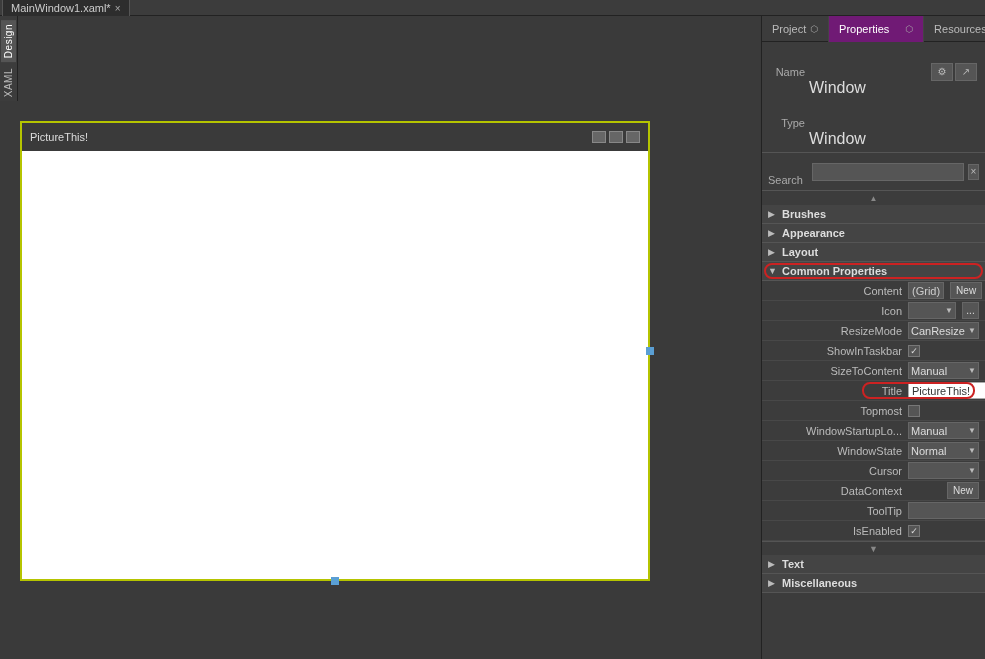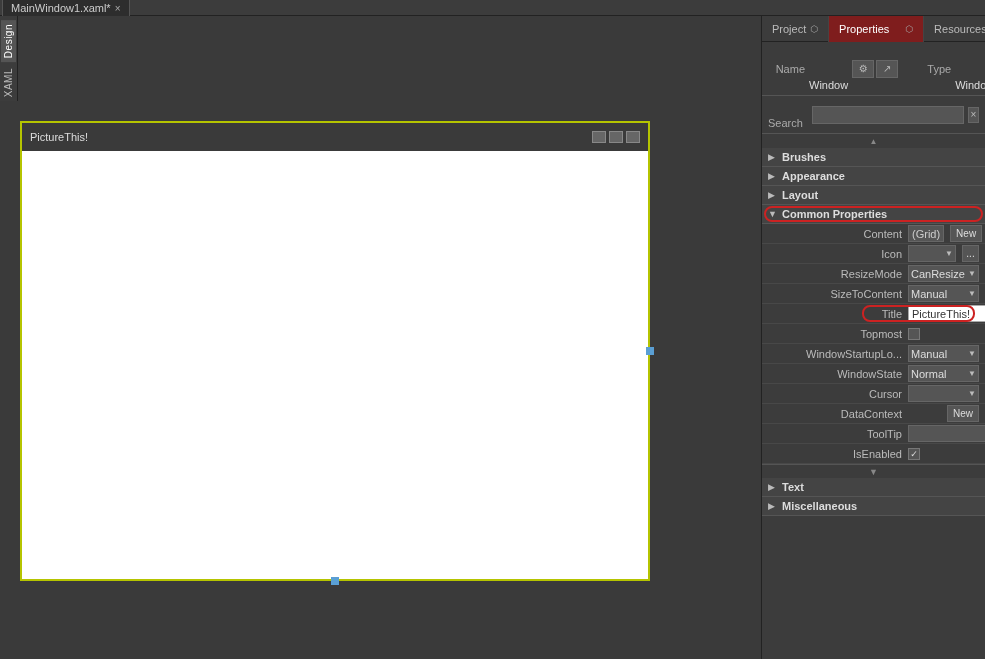--- a/index.html
+++ b/index.html
@@ -184,48 +184,48 @@
       display: flex;
       align-items: center;
       color: #bbb;
       font-size: 11px;
       cursor: pointer;
       border-right: 1px solid #444;
       gap: 4px;
     }
     .panel-tab.active {
       color: #fff;
-      background: #7f1d1d;
+      background: #701a75;
       gap: 16px;
     }
 
     
     .name-type-area {
       background: #3c3c3c;
       padding: 4px 8px;
       display: flex;
-      flex-direction: row;
-      gap: 18px;
+      flex-direction: column;
+      gap: 0;
       border-bottom: 1px solid #555;
     }
     .name-type-row {
       display: flex;
       align-items: center;
       gap: 4px;
     }
     .nt-label {
       width: 35px;
       color: #aaa;
       font-size: 11px;
       text-align: right;
     }
     .nt-value {
       flex: 1;
       color: #ddd;
-      font-size: 11px;
+      font-size: 16px;
       margin-top: 33px;
     }
     .nt-icons {
       display: flex;
       gap: 2px;
     }
     .nt-icon-btn {
       width: 22px;
       height: 18px;
       background: #555;
@@ -592,20 +592,26 @@
       <div class="prop-row">
         <span class="prop-label">ResizeMode</span>
         <div class="prop-value-area">
           <div class="prop-dropdown">
             <span>CanResize</span>
             <span class="dropdown-arrow">▼</span>
           </div>
         </div>
       </div>
 
+      <div class="prop-row">
+        <span class="prop-label">ShowInTaskbar</span>
+        <div class="prop-value-area">
+          <div class="prop-checkbox checked"></div>
+        </div>
+      </div>
 
       <div class="prop-row">
         <span class="prop-label">SizeToContent</span>
         <div class="prop-value-area">
           <div class="prop-dropdown">
             <span>Manual</span>
             <span class="dropdown-arrow">▼</span>
           </div>
         </div>
       </div>

